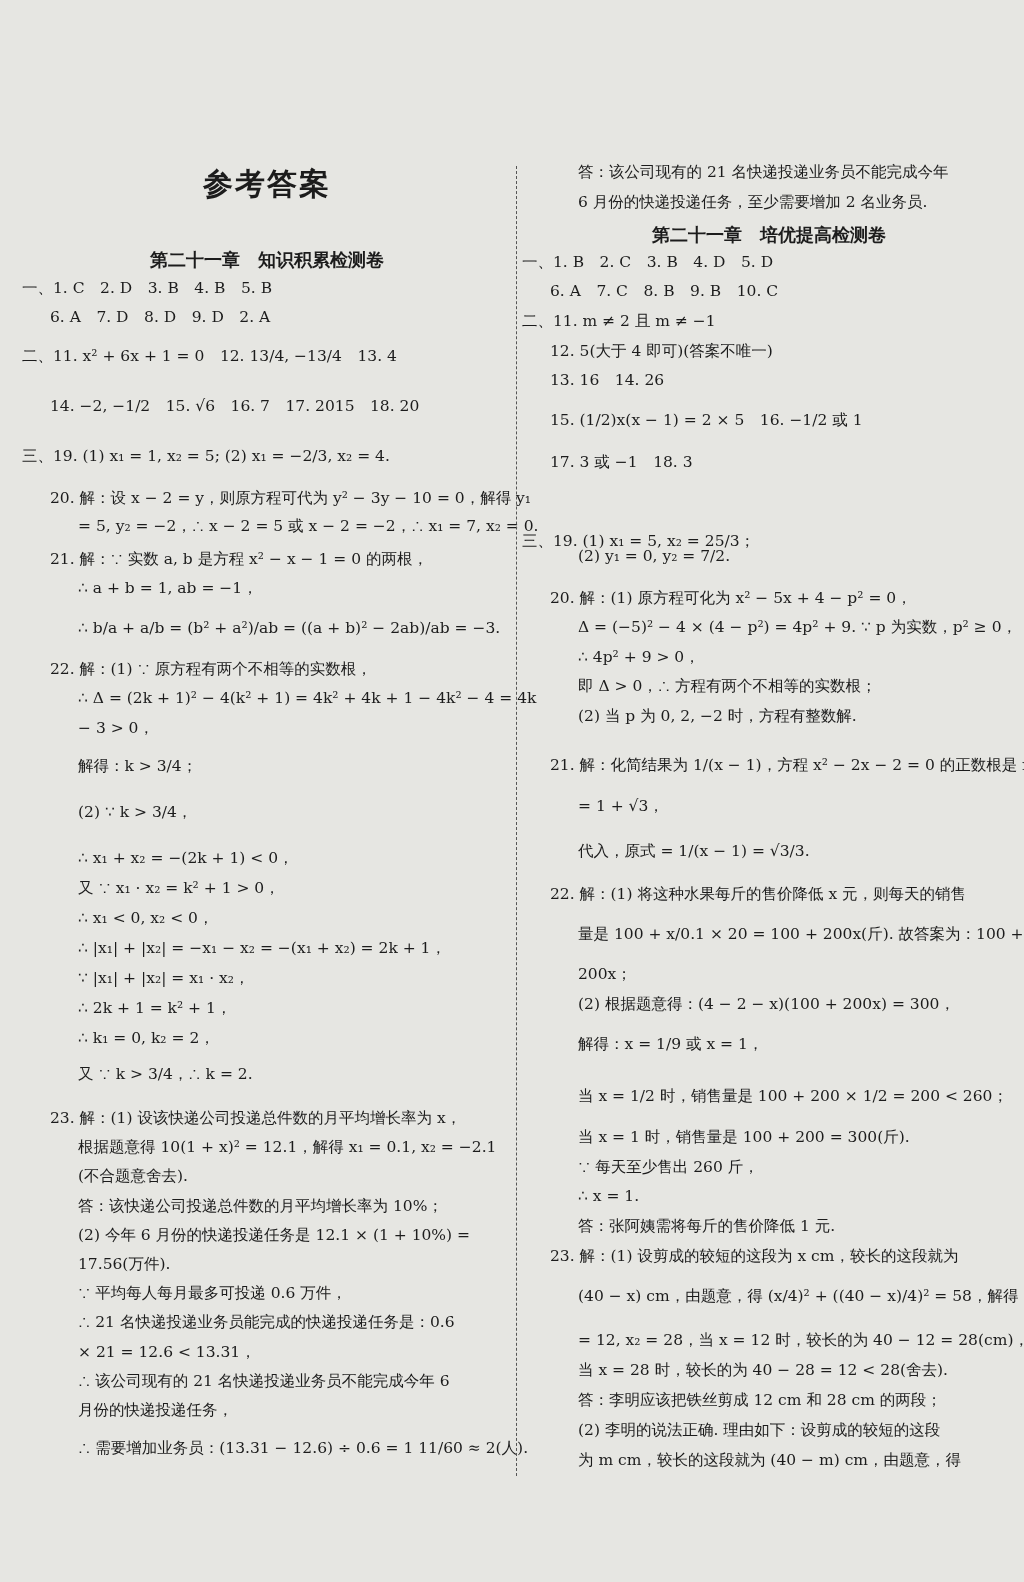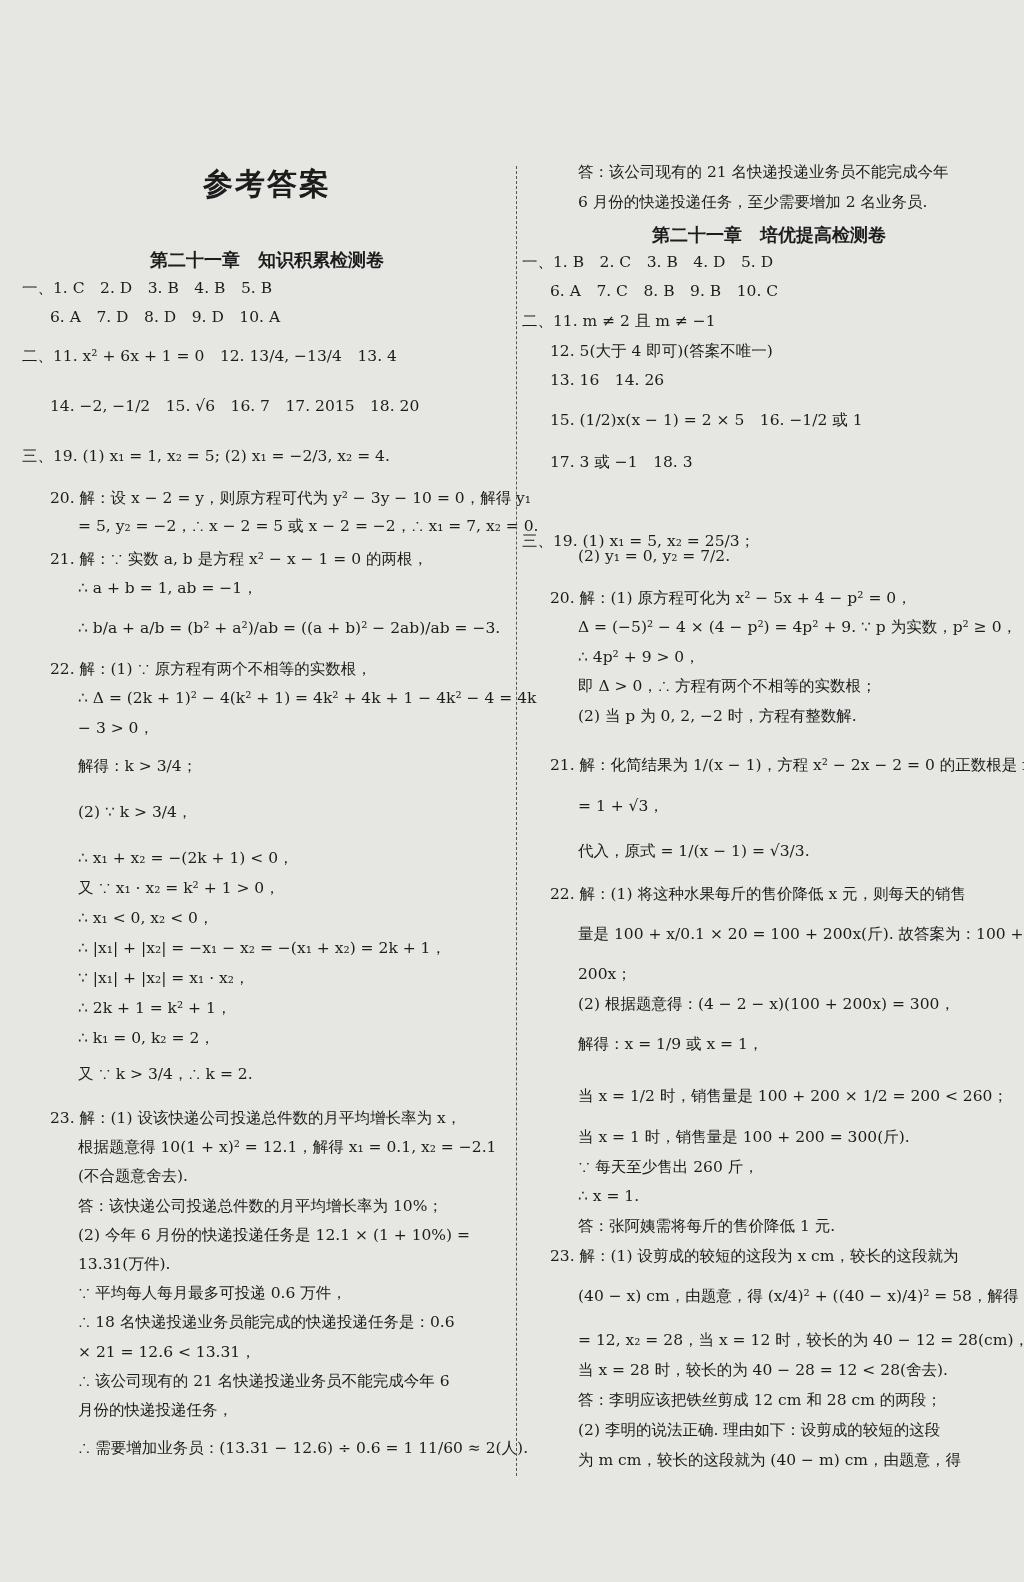--- a/index.html
+++ b/index.html
@@ -44,21 +44,21 @@
 </head>
 <body>
 
 <div class="page">
 
   <div class="col col-left">
     <div class="main-title">参考答案</div>
     <div class="section-title" style="top:232px;">第二十一章　知识积累检测卷</div>
 
     <div class="line" style="top:262px;">一、1. C　2. D　3. B　4. B　5. B</div>
-    <div class="line ind1" style="top:291px;">6. A　7. D　8. D　9. D　10. A</div>
+    <div class="line ind1" style="top:291px;">6. A　7. D　8. D　9. D　2. A</div>
     <div class="line" style="top:330px;">二、11. x² + 6x + 1 = 0　12. 13/4, −13/4　13. 4</div>
     <div class="line ind1" style="top:380px;">14. −2, −1/2　15. √6　16. 7　17. 2015　18. 20</div>
     <div class="line" style="top:430px;">三、19. (1) x₁ = 1, x₂ = 5; (2) x₁ = −2/3, x₂ = 4.</div>
     <div class="line ind1" style="top:472px;">20. 解：设 x − 2 = y，则原方程可代为 y² − 3y − 10 = 0，解得 y₁</div>
     <div class="line ind2" style="top:500px;">= 5, y₂ = −2，∴ x − 2 = 5 或 x − 2 = −2，∴ x₁ = 7, x₂ = 0.</div>
     <div class="line ind1" style="top:533px;">21. 解：∵ 实数 a, b 是方程 x² − x − 1 = 0 的两根，</div>
     <div class="line ind2" style="top:562px;">∴ a + b = 1, ab = −1，</div>
     <div class="line ind2" style="top:602px;">∴ b/a + a/b = (b² + a²)/ab = ((a + b)² − 2ab)/ab = −3.</div>
     <div class="line ind1" style="top:643px;">22. 解：(1) ∵ 原方程有两个不相等的实数根，</div>
     <div class="line ind2" style="top:672px;">∴ Δ = (2k + 1)² − 4(k² + 1) = 4k² + 4k + 1 − 4k² − 4 = 4k</div>
@@ -71,23 +71,23 @@
     <div class="line ind2" style="top:922px;">∴ |x₁| + |x₂| = −x₁ − x₂ = −(x₁ + x₂) = 2k + 1，</div>
     <div class="line ind2" style="top:952px;">∵ |x₁| + |x₂| = x₁ · x₂，</div>
     <div class="line ind2" style="top:982px;">∴ 2k + 1 = k² + 1，</div>
     <div class="line ind2" style="top:1012px;">∴ k₁ = 0, k₂ = 2，</div>
     <div class="line ind2" style="top:1048px;">又 ∵ k &gt; 3/4，∴ k = 2.</div>
     <div class="line ind1" style="top:1092px;">23. 解：(1) 设该快递公司投递总件数的月平均增长率为 x，</div>
     <div class="line ind2" style="top:1121px;">根据题意得 10(1 + x)² = 12.1，解得 x₁ = 0.1, x₂ = −2.1</div>
     <div class="line ind2" style="top:1150px;">(不合题意舍去).</div>
     <div class="line ind2" style="top:1180px;">答：该快递公司投递总件数的月平均增长率为 10%；</div>
     <div class="line ind2" style="top:1209px;">(2) 今年 6 月份的快递投递任务是 12.1 × (1 + 10%) =</div>
-    <div class="line ind2" style="top:1238px;">13.31(万件).</div>
+    <div class="line ind2" style="top:1238px;">17.56(万件).</div>
     <div class="line ind2" style="top:1267px;">∵ 平均每人每月最多可投递 0.6 万件，</div>
-    <div class="line ind2" style="top:1296px;">∴ 18 名快递投递业务员能完成的快递投递任务是：0.6</div>
+    <div class="line ind2" style="top:1296px;">∴ 21 名快递投递业务员能完成的快递投递任务是：0.6</div>
     <div class="line ind2" style="top:1326px;">× 21 = 12.6 &lt; 13.31，</div>
     <div class="line ind2" style="top:1355px;">∴ 该公司现有的 21 名快递投递业务员不能完成今年 6</div>
     <div class="line ind2" style="top:1384px;">月份的快递投递任务，</div>
     <div class="line ind2" style="top:1422px;">∴ 需要增加业务员：(13.31 − 12.6) ÷ 0.6 = 1 11/60 ≈ 2(人).</div>
   </div>
 
   <div class="divider"></div>
 
   <div class="col col-right">
     <div class="line ind2" style="top:146px;">答：该公司现有的 21 名快递投递业务员不能完成今年</div>

